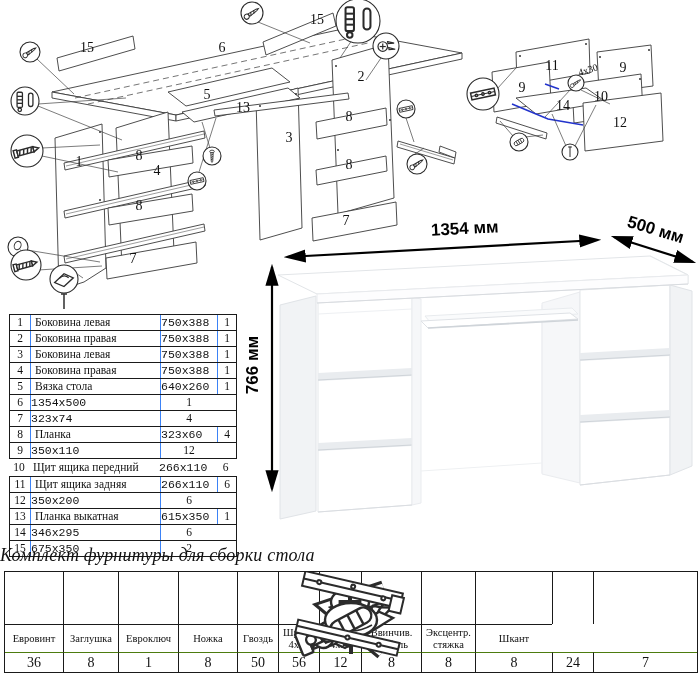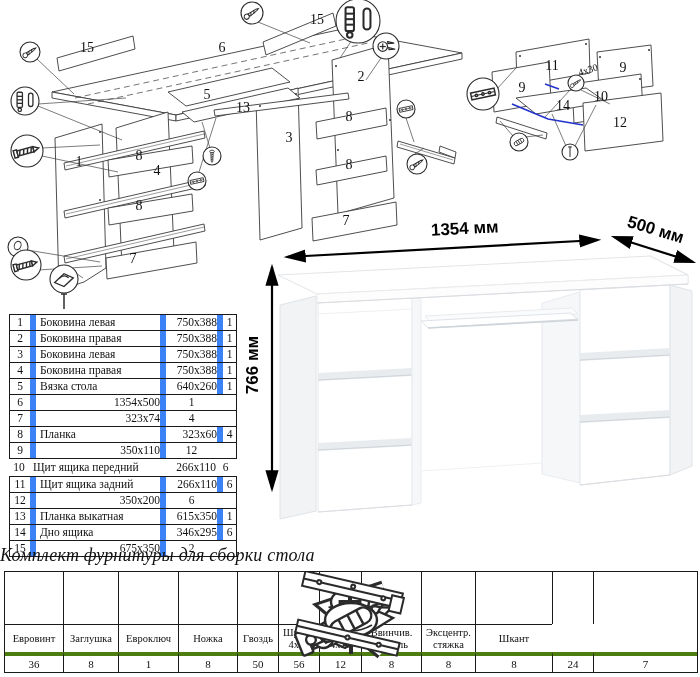--- a/index.html
+++ b/index.html
@@ -10,38 +10,38 @@
   #desk-svg{left:240px;top:213px;}
   .dlabel{font-family:"Liberation Serif",serif;font-size:14px;fill:#111;}
   .dlabel.small{font-size:10px;}
   .dim-label{font-family:"Liberation Sans",sans-serif;font-weight:bold;font-size:17px;fill:#000;}
   
   #parts-table{position:absolute;left:9px;top:314px;width:228px;font-size:11.5px;line-height:1;}
   .tblock{border:1.5px solid #1a1a1a;}
   .prow{display:grid;grid-template-columns:20px 130px 57px 19px;}
   .tblock .prow + .prow{border-top:1px solid #1a1a1a;}
   .prow > div{padding:1.5px 0 1px 0;height:12.5px;overflow:hidden;white-space:nowrap;}
-  .tblock .prow > div + div{border-left:6px solid #3b82f6;}
+  .tblock .prow > div + div{border-left:1px solid #3b82f6;}
   .c-num{text-align:center;}
   .c-name{padding-left:4px !important;text-align:left;}
-  .c-size{text-align:right;}
+  .c-size{text-align:left;font-family:Liberation Mono, monospace;}
   .c-qty{text-align:center;}
   .prow.plain{border:none;margin:1px 0;}
   
   #hw-title{position:absolute;left:0;top:545px;width:630px;text-align:left;
             font-size:18px;letter-spacing:0.2px;font-style:italic;}
   
   #hw-table{position:absolute;left:4px;top:571px;width:692px;border:1.5px solid #1a1a1a;
             display:grid;grid-template-rows:52px 28px 20px;}
   .hw-row{display:grid;}
   .hw-cell{border-left:1px solid #1a1a1a;display:flex;align-items:center;justify-content:center;
            text-align:center;overflow:hidden;}
   .hw-cell:first-child{border-left:none;}
   .hw-row.r-name .hw-cell{border-top:1px solid #1a1a1a;font-size:10.5px;line-height:1.08;padding:0 1px;}
-  .hw-row.r-qty .hw-cell{border-top:4px solid #4d7c0f;font-size:11px;}
+  .hw-row.r-qty .hw-cell{border-top:1px solid #4d7c0f;font-size:14px;}
   .hw-icon{width:100%;height:100%;}
 </style>
 </head>
 <body>
 
 <div id="stage">
 
   <svg width="0" height="0" style="position:absolute" aria-hidden="true">
     <defs>
 
@@ -523,38 +523,37 @@
       </div>
       <div class="prow plain">
         <div class="c-num">10</div>
         <div class="c-name">Щит ящика передний</div>
         <div class="c-size">266х110</div>
         <div class="c-qty">6</div>
       </div>
       <div class="tblock">
         <div class="prow">
           <div class="c-num">11</div>
-          <div class="c-name">Щит ящика задний</div>
+          <div class="c-name">Щит ящика задняя</div>
           <div class="c-size">266х110</div>
           <div class="c-qty">6</div>
         </div>
         <div class="prow">
           <div class="c-num">12</div>
           <div class="c-size">350х200</div>
           <div class="c-qty">6</div>
         </div>
         <div class="prow">
           <div class="c-num">13</div>
           <div class="c-name">Планка выкатная</div>
           <div class="c-size">615х350</div>
           <div class="c-qty">1</div>
         </div>
         <div class="prow">
           <div class="c-num">14</div>
-          <div class="c-name">Дно ящика</div>
           <div class="c-size">346х295</div>
           <div class="c-qty">6</div>
         </div>
         <div class="prow">
           <div class="c-num">15</div>
           <div class="c-size">675х350</div>
           <div class="c-qty">2</div>
         </div>
       </div>
     </div>

